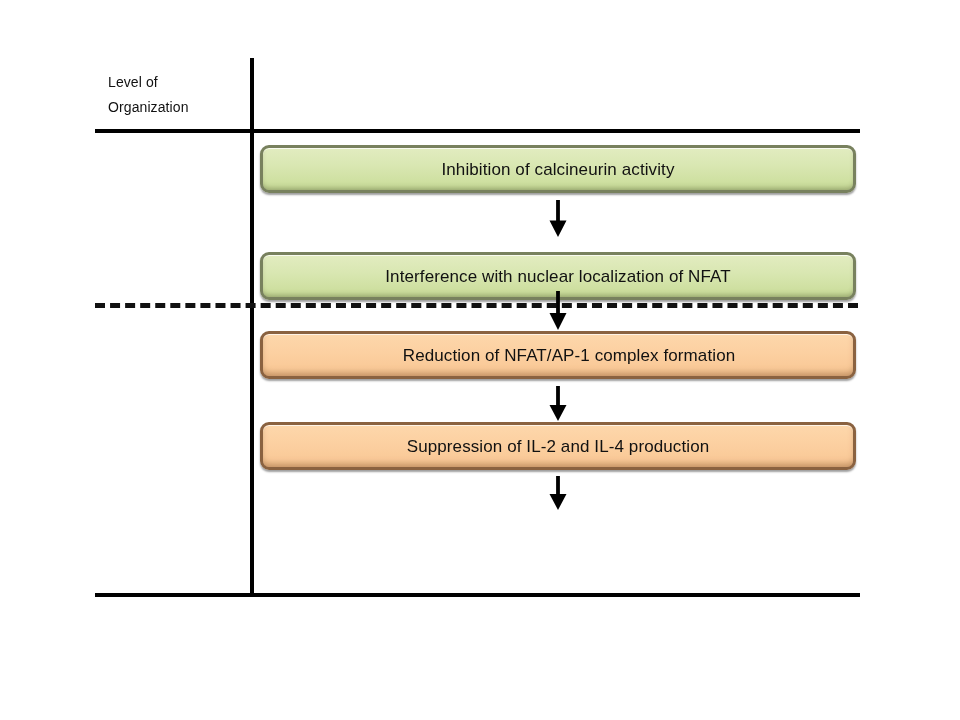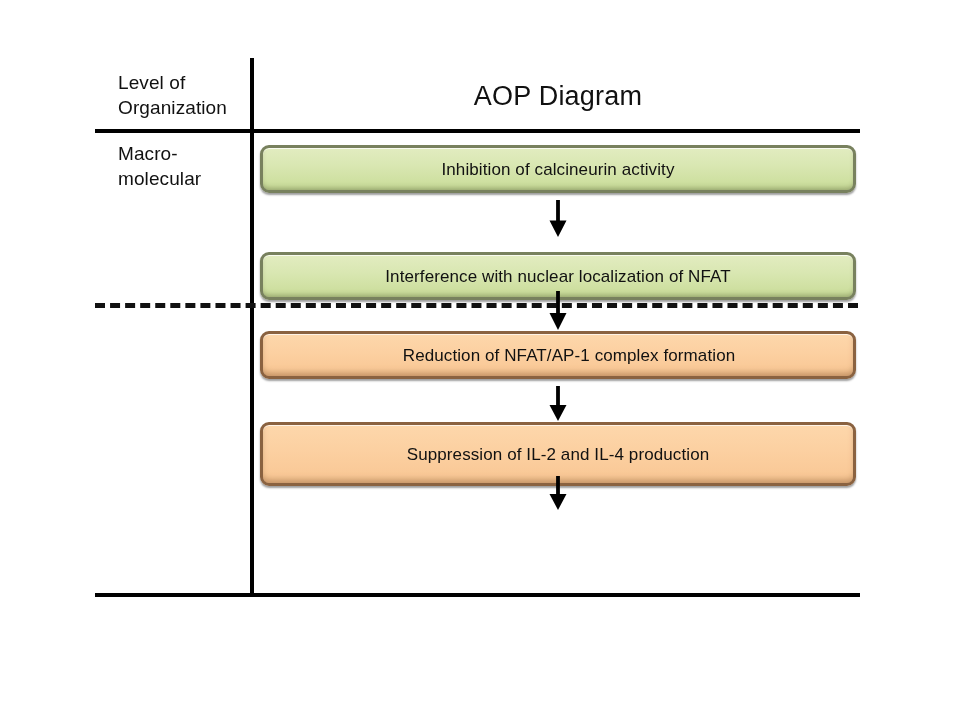--- a/index.html
+++ b/index.html
@@ -37,26 +37,25 @@
   }
   .rule-dashed {
     position: absolute;
     height: 0;
     border-top: 5px dashed #111111;
   }
 
   
   .level-label {
     position: absolute;
-    font-size: 19px;
+    font-size: 14px;
     line-height: 25px;
     color: #111111;
     letter-spacing: 0.1px;
     white-space: pre-line;
-    margin-left: 10px;
   }
 
   
   .diagram-title {
     position: absolute;
     font-size: 27px;
     line-height: 32px;
     color: #111111;
     text-align: center;
     letter-spacing: 0.2px;
@@ -104,28 +103,25 @@
   .arrow svg { display: block; }
 </style>
 </head>
 <body>
 
 <div id="canvas">
 
   <div class="level-label" style="left:108px; top:70px; width:140px;">Level of
 Organization</div>
 
-  <div class="diagram-title" style="left:262px; top:80px; width:592px;">AOP Diagram</div>
 
   <div class="rule-v" style="left:250px; top:58px; height:539px;"></div>
 
   <div class="rule-h" style="left:95px; top:129px; width:765px;"></div>
 
-  <div class="level-label" style="left:108px; top:141px; width:140px;">Macro-
-molecular</div>
 
   <div class="node green" style="top:145px; height:48px;">Inhibition of calcineurin activity</div>
 
   <div class="arrow" style="left:545px; top:200px;">
     <svg width="26" height="38" viewBox="0 0 26 38" aria-hidden="true">
       <path d="M11.1 0 h3.8 v20.5 h6.6 L13 37 L4.5 20.5 h6.6 Z" fill="#000000"></path>
     </svg>
   </div>
 
   <div class="node green" style="top:243px; height:48px;margin-top:9px;">Interference with nuclear localization of NFAT</div>
@@ -140,21 +136,21 @@
   </div>
 
   <div class="node orange" style="top:331px; height:48px;padding-left:22px;">Reduction of NFAT/AP-1  complex formation</div>
 
   <div class="arrow" style="left:545px; top:386px;">
     <svg width="26" height="36" viewBox="0 0 26 36" aria-hidden="true">
       <path d="M11.1 0 h3.8 v19 h6.6 L13 35 L4.5 19 h6.6 Z" fill="#000000"></path>
     </svg>
   </div>
 
-  <div class="node orange" style="top:422px; height:64px;">Suppression of IL-2 and IL-4  production</div>
+  <div class="node orange" style="top:422px; height:48px;">Suppression of IL-2 and IL-4  production</div>
 
   <div class="arrow" style="left:545px; top:476px;">
     <svg width="26" height="35" viewBox="0 0 26 35" aria-hidden="true">
       <path d="M11.1 0 h3.8 v18 h6.6 L13 34 L4.5 18 h6.6 Z" fill="#000000"></path>
     </svg>
   </div>
 
 
   <div class="rule-h" style="left:95px; top:593px; width:765px;"></div>
 

